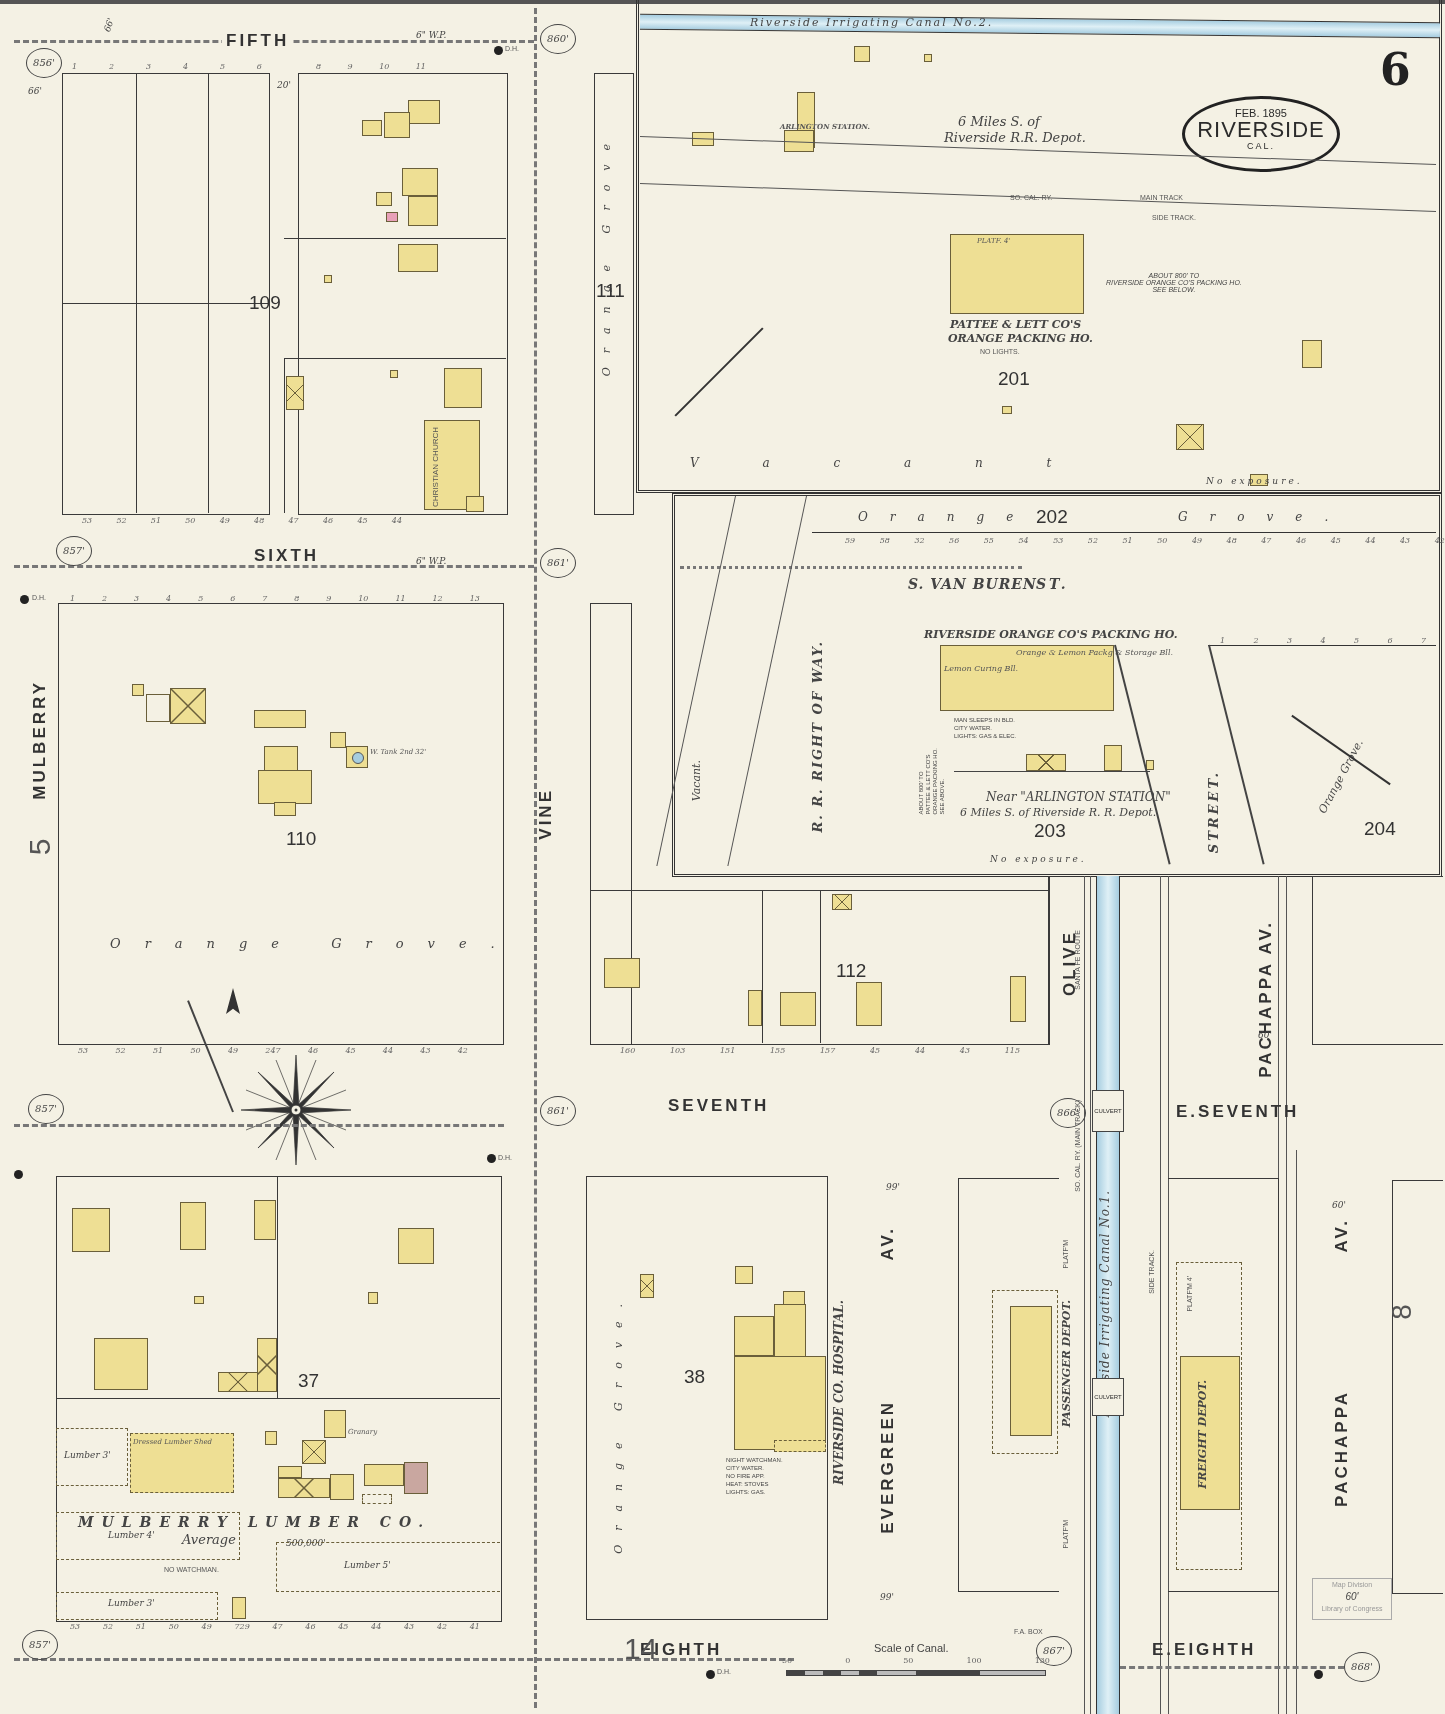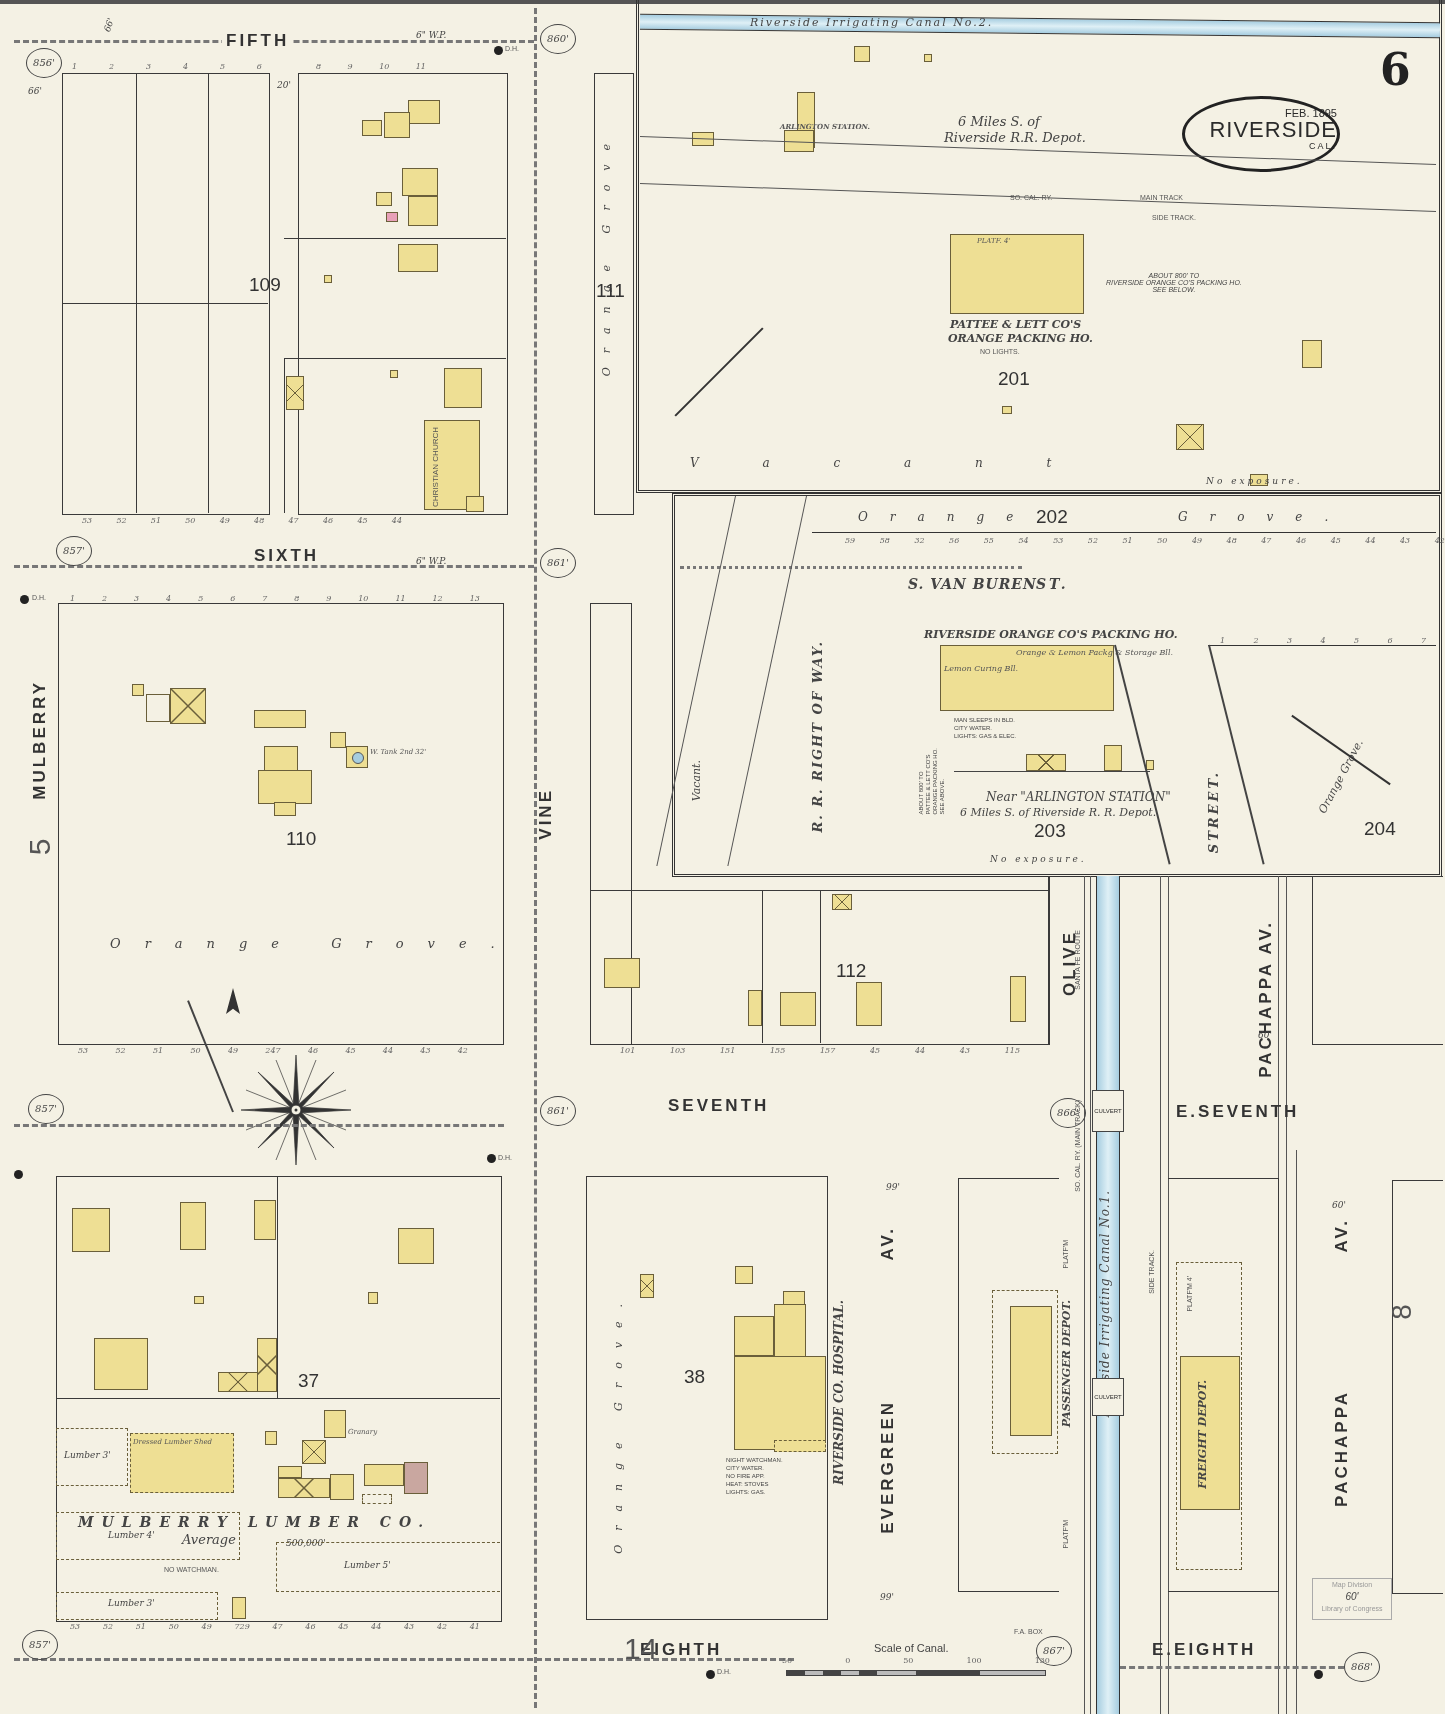--- a/index.html
+++ b/index.html
@@ -45,21 +45,21 @@
 <div class="elev" style="left:540px;top:24px;">860'</div>
 
 <div class="block" style="left:62px;top:73px;width:206px;height:440px;"></div>
 <div class="abs" style="left:62px;top:303px;width:206px;border-top:1.3px solid #3a3a3a;"></div>
 <div class="abs" style="left:136px;top:73px;height:440px;border-left:1.3px solid #3a3a3a;"></div>
 <div class="abs" style="left:208px;top:73px;height:440px;border-left:1.3px solid #3a3a3a;"></div>
 <div class="block" style="left:298px;top:73px;width:208px;height:440px;"></div>
 <div class="abs" style="left:284px;top:238px;width:222px;border-top:1.3px solid #3a3a3a;"></div>
 <div class="abs" style="left:284px;top:358px;width:222px;border-top:1.3px solid #3a3a3a;"></div>
 <div class="abs" style="left:284px;top:358px;height:155px;border-left:1.3px solid #3a3a3a;"></div>
-<div class="block-num" style="left:249px;top:274px;">109</div>
+<div class="block-num" style="left:249px;top:292px;">109</div>
 <div class="lbl ital small" style="left:277px;top:80px;">20'</div>
 
 <div class="numrow" style="left:72px;top:62px;width:190px;">
   <span>1</span>
     <span>2</span>
     <span>3</span>
     <span>4</span>
     <span>5</span>
     <span>6</span>
 </div>
@@ -262,21 +262,21 @@
 <div class="abs" style="left:762px;top:890px;height:153px;border-left:1.3px solid #3a3a3a;"></div>
 <div class="abs" style="left:820px;top:890px;height:153px;border-left:1.3px solid #3a3a3a;"></div>
 <div class="block-num" style="left:836px;top:920px;margin-top:40px;">112</div>
 <div class="bldg" style="left:604px;top:958px;width:36px;height:30px;"></div>
 <div class="bldg" style="left:748px;top:990px;width:14px;height:36px;"></div>
 <div class="bldg" style="left:780px;top:992px;width:36px;height:34px;"></div>
 <div class="bldg xbox" style="left:832px;top:894px;width:20px;height:16px;"></div>
 <div class="bldg" style="left:856px;top:982px;width:26px;height:44px;"></div>
 <div class="bldg" style="left:1010px;top:976px;width:16px;height:46px;"></div>
 <div class="numrow" style="left:620px;top:1046px;width:400px;">
-  <span>101</span>
+  <span>160</span>
     <span>103</span>
     <span>151</span>
     <span>155</span>
     <span>157</span>
     <span>45</span>
     <span>44</span>
     <span>43</span>
     <span>115</span>
 </div>
 
@@ -304,21 +304,21 @@
 <div class="street vert" style="left:878px;top:1400px;">EVERGREEN</div>
 <div class="street vert" style="left:878px;top:1226px;">AV.</div>
 <div class="lbl ital small" style="left:886px;top:1182px;">99'</div>
 <div class="lbl ital small" style="left:880px;top:1592px;">99'</div>
 
 <div class="frame-box" style="left:636px;top:0px;width:800px;height:490px;border-top:none;"></div>
 <div class="canal-h" style="left:640px;top:18px;width:800px;height:14px;transform:rotate(0.6deg);"></div>
 <div class="lbl ital" style="left:750px;top:16px;font-size:11px;letter-spacing:2px;">Riverside Irrigating Canal No.2.</div>
 <div class="lbl" style="left:1380px;top:44px;font-size:44px;font-weight:bold;font-family:'DejaVu Serif',serif;color:#222;">6</div>
 
-<div class="abs" style="left:1182px;top:96px;width:152px;height:70px;border:3px solid #222;border-radius:50%;text-align:right;">
+<div class="abs" style="left:1182px;top:96px;width:152px;height:70px;border:3px solid #222;border-radius:50%;text-align:center;">
   <div style="font-size:11px;margin-top:8px;">FEB. 1895</div>
   <div style="font-size:22px;letter-spacing:1px;line-height:22px;">RIVERSIDE</div>
   <div style="font-size:9px;letter-spacing:2px;">CAL.</div>
 </div>
 
 <div class="bldg" style="left:854px;top:46px;width:16px;height:16px;"></div>
 <div class="bldg" style="left:924px;top:54px;width:8px;height:8px;"></div>
 <div class="bldg" style="left:797px;top:92px;width:18px;height:56px;"></div>
 <div class="bldg" style="left:784px;top:130px;width:30px;height:22px;"></div>
 <div class="lbl ital tiny" style="left:780px;top:122px;font-weight:bold;">ARLINGTON STATION.</div>

